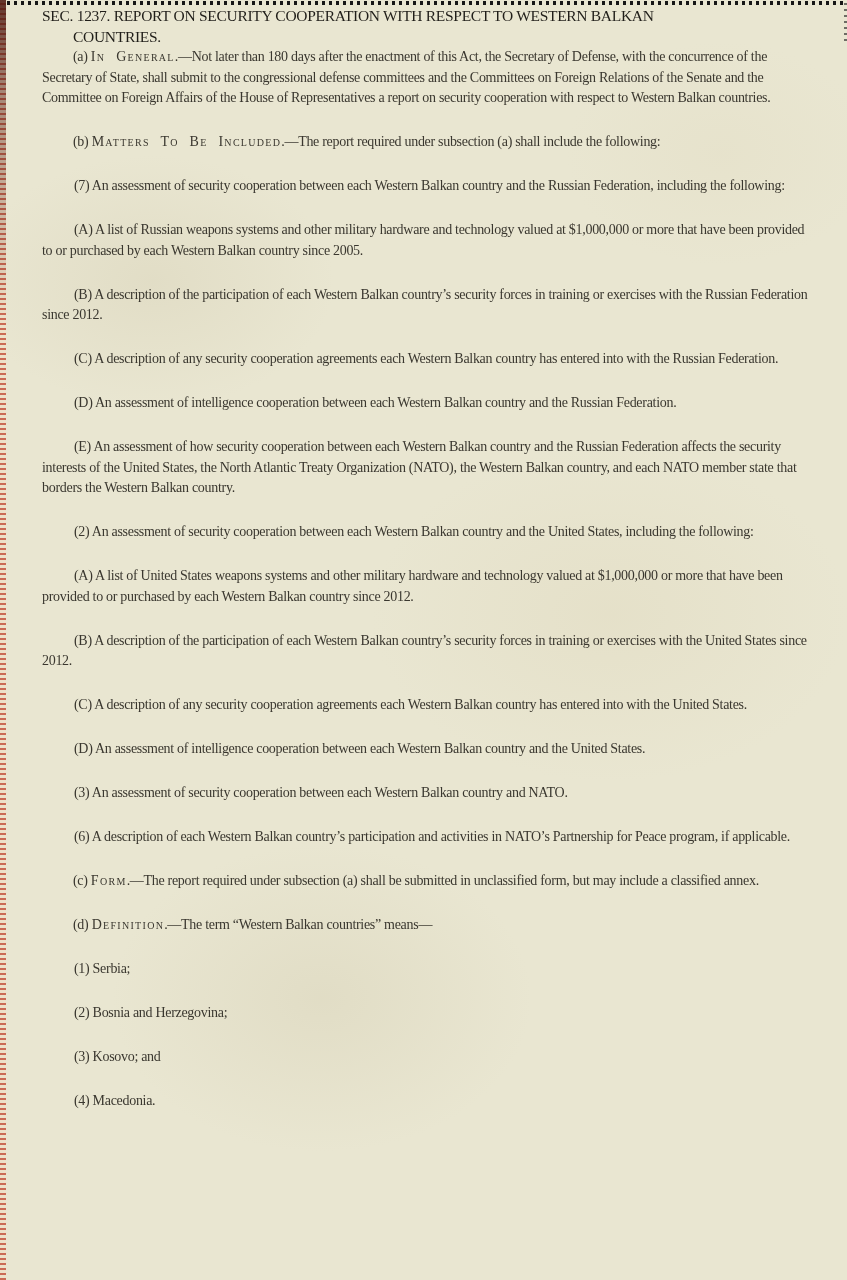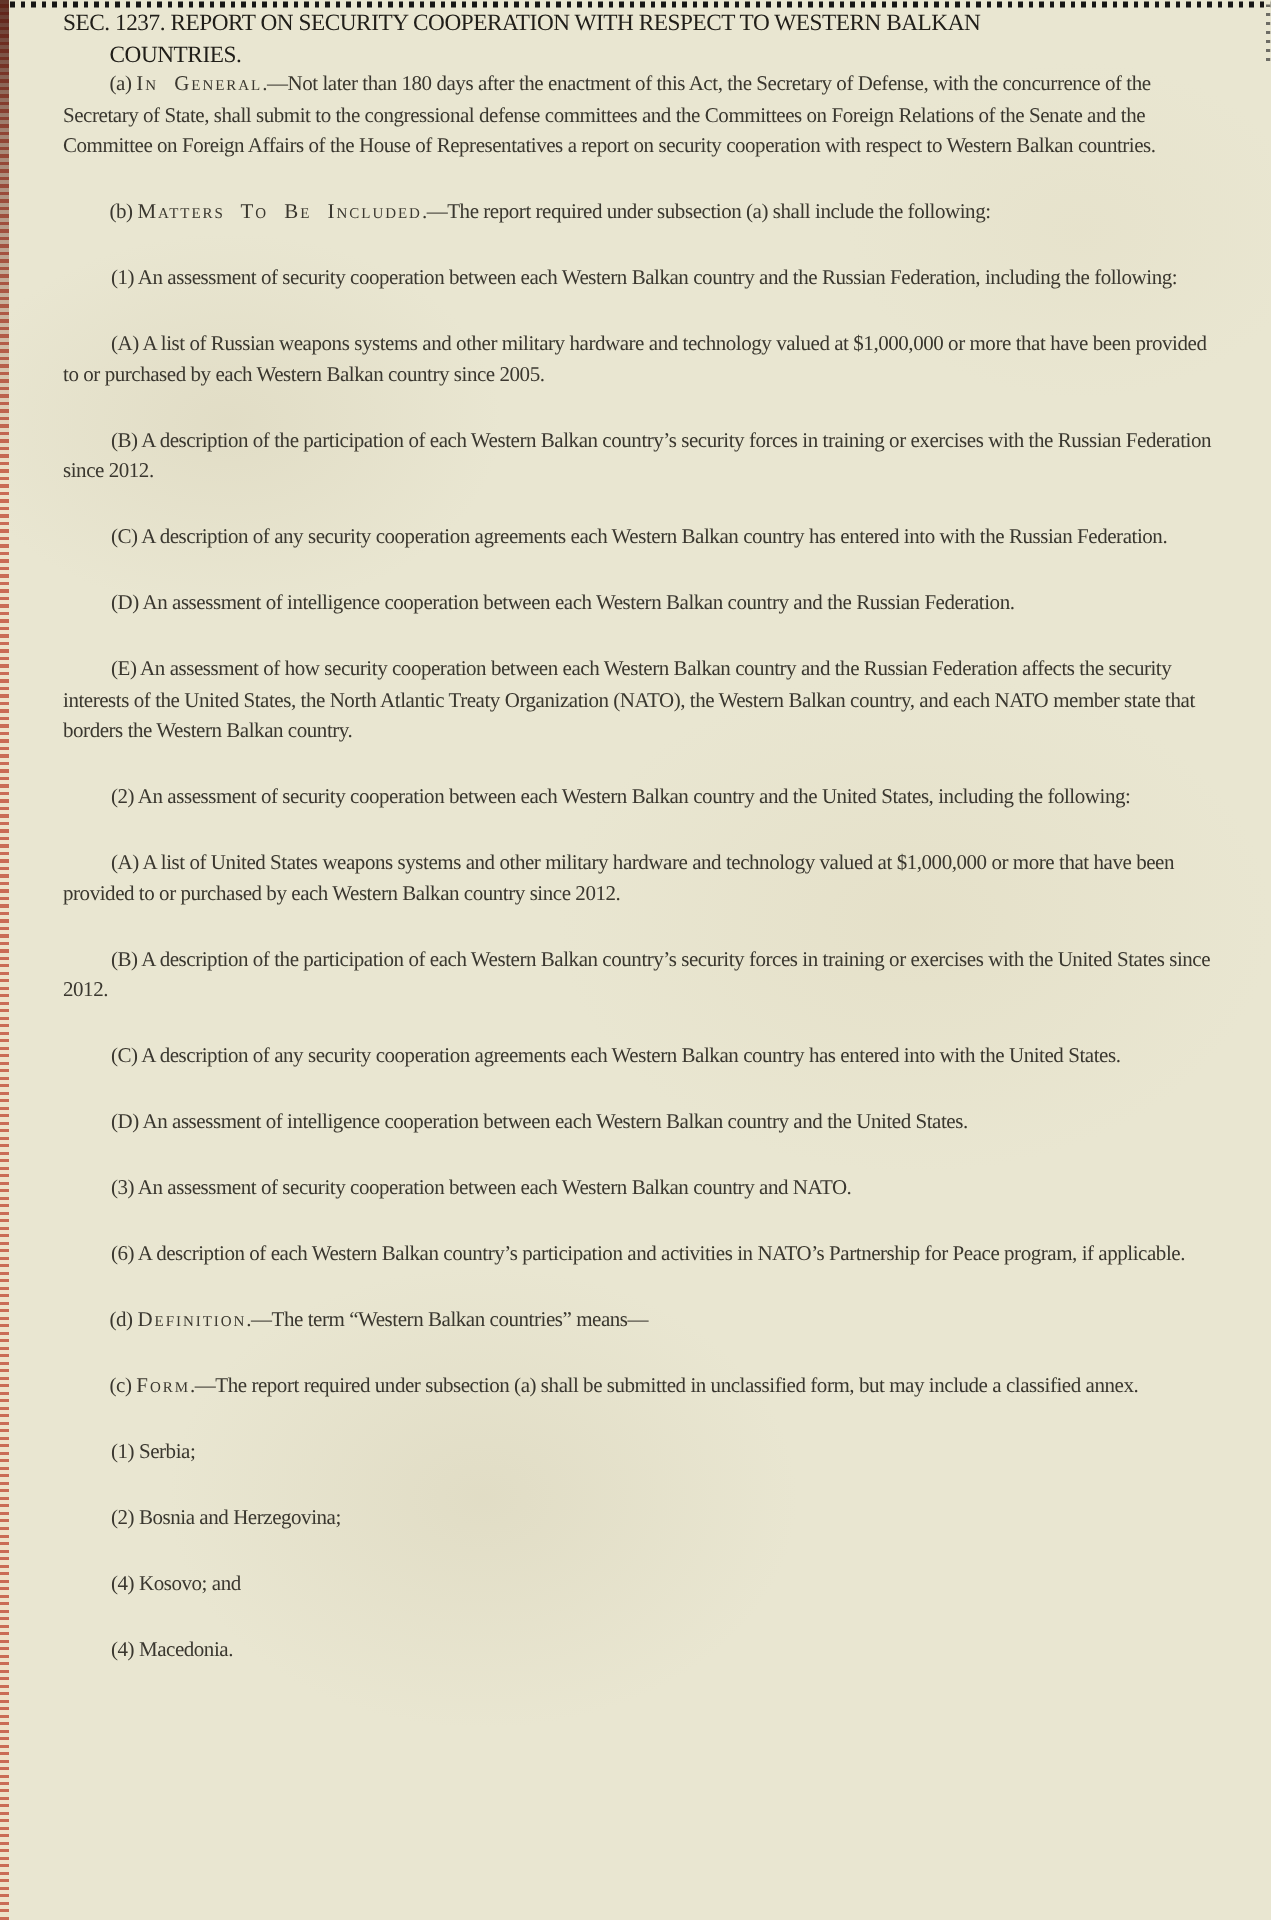--- a/index.html
+++ b/index.html
@@ -92,21 +92,21 @@
 <div class="right-edge-dots"></div>
 
 <div class="doc">
 
   <h1 class="heading"><span>SEC. 1237. REPORT ON SECURITY COOPERATION WITH RESPECT TO WESTERN BALKAN</span><br><span class="h-line2">COUNTRIES.</span></h1>
 
   <p class="para lvl-a first"><span>(a) </span><span class="sc">In General</span><span>.—Not later than 180 days after the enactment of this Act, the Secretary of Defense, with the concurrence of the Secretary of State, shall submit to the congressional defense committees and the Committees on Foreign Relations of the Senate and the Committee on Foreign Affairs of the House of Representatives a report on security cooperation with respect to Western Balkan countries.</span></p>
 
   <p class="para lvl-a"><span>(b) </span><span class="sc">Matters To Be Included</span><span>.—The report required under subsection (a) shall include the following:</span></p>
 
-  <p class="para lvl-1">(1) An assessment of security cooperation between each Western Balkan country and the Russian Federation, including the following:</p>
+  <p class="para lvl-1">(7) An assessment of security cooperation between each Western Balkan country and the Russian Federation, including the following:</p>
 
   <p class="para lvl-2">(A) A list of Russian weapons systems and other military hardware and technology valued at $1,000,000 or more that have been provided to or purchased by each Western Balkan country since 2005.</p>
 
   <p class="para lvl-2">(B) A description of the participation of each Western Balkan country’s security forces in training or exercises with the Russian Federation since 2012.</p>
 
   <p class="para lvl-2">(C) A description of any security cooperation agreements each Western Balkan country has entered into with the Russian Federation.</p>
 
   <p class="para lvl-2">(D) An assessment of intelligence cooperation between each Western Balkan country and the Russian Federation.</p>
 
   <p class="para lvl-2">(E) An assessment of how security cooperation between each Western Balkan country and the Russian Federation affects the security interests of the United States, the North Atlantic Treaty Organization (NATO), the Western Balkan country, and each NATO member state that borders the Western Balkan country.</p>
@@ -118,25 +118,25 @@
   <p class="para lvl-2">(B) A description of the participation of each Western Balkan country’s security forces in training or exercises with the United States since 2012.</p>
 
   <p class="para lvl-2">(C) A description of any security cooperation agreements each Western Balkan country has entered into with the United States.</p>
 
   <p class="para lvl-2">(D) An assessment of intelligence cooperation between each Western Balkan country and the United States.</p>
 
   <p class="para lvl-1">(3) An assessment of security cooperation between each Western Balkan country and NATO.</p>
 
   <p class="para lvl-1">(6) A description of each Western Balkan country’s participation and activities in NATO’s Partnership for Peace program, if applicable.</p>
 
+  <p class="para lvl-a"><span>(c) </span><span class="sc">Form</span><span>.—The report required under subsection (a) shall be submitted in unclassified form, but may include a classified annex.</span></p>
+
   <p class="para lvl-a"><span>(d) </span><span class="sc">Definition</span><span>.—The term “Western Balkan countries” means—</span></p>
-
-  <p class="para lvl-a"><span>(c) </span><span class="sc">Form</span><span>.—The report required under subsection (a) shall be submitted in unclassified form, but may include a classified annex.</span></p>
 
   <p class="para lvl-1">(1) Serbia;</p>
 
   <p class="para lvl-1">(2) Bosnia and Herzegovina;</p>
 
-  <p class="para lvl-1">(4) Kosovo; and</p>
+  <p class="para lvl-1">(3) Kosovo; and</p>
 
   <p class="para lvl-1">(4) Macedonia.</p>
 
 </div>
 
 </body></html>

